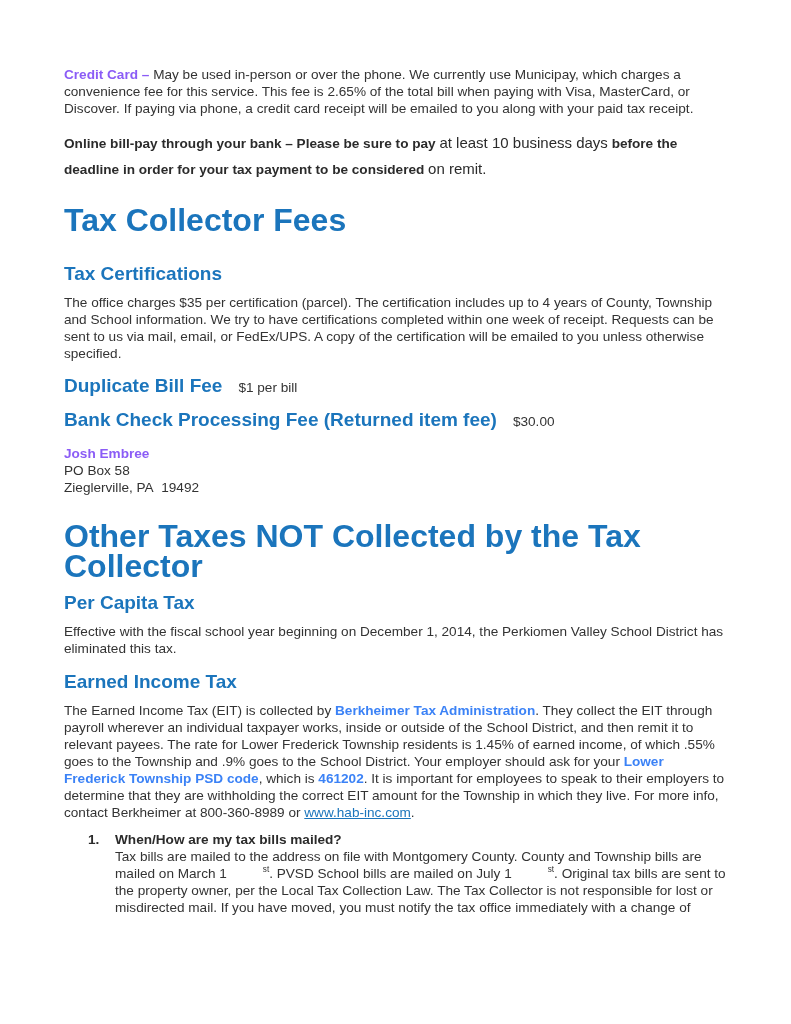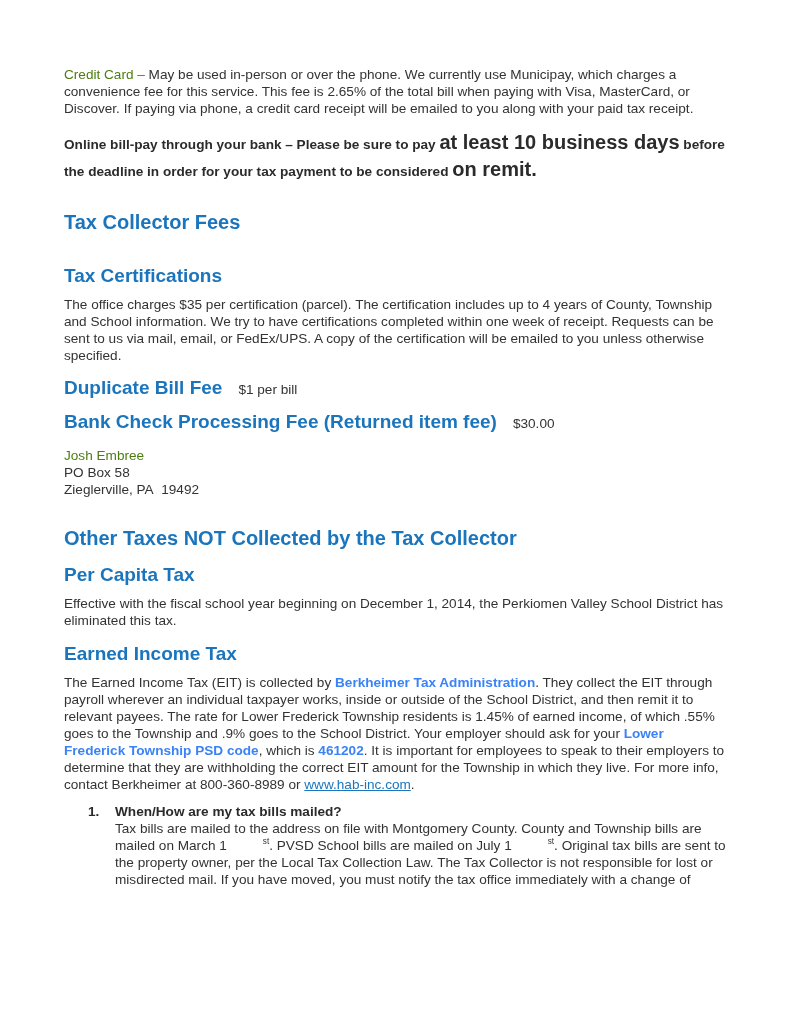--- a/index.html
+++ b/index.html
@@ -17,32 +17,32 @@
     width: 791px;
     height: 1024px;
     padding: 66px 63px 0 64px;
     background: #ffffff;
   }
   p { margin: 0; }
   b, strong { font-weight: bold; color: #3b82f6; }
   .h1 {
     color: #1b75bc;
     font-weight: bold;
-    font-size: 20px;
+    font-size: 32px;
     line-height: 30px;
   }
   .h2 {
     color: #1b75bc;
     font-weight: bold;
     font-size: 19px;
     line-height: 22px;
   }
-  .lead-bold { font-weight: normal; color: #4d7c0f; }
+  .lead-bold { font-weight: bold; color: #8b5cf6; }
   .billpay { font-weight: bold; color: #2b2b2b; line-height: 25px; margin-top: 13px; }
-  .big { font-size: 20px; font-weight: bold; }
+  .big { font-size: 15px; font-weight: normal; }
   .mt-section-h1 { margin-top: 23px; }
   .mt-h2 { margin-top: 28px; }
   .mt-p { margin-top: 9px; }
   .mt-p-lg { margin-top: 13px; }
   .price {
     color: #333333;
     font-weight: normal;
     font-size: 13.6px;
     margin-left: 16px;
   }

